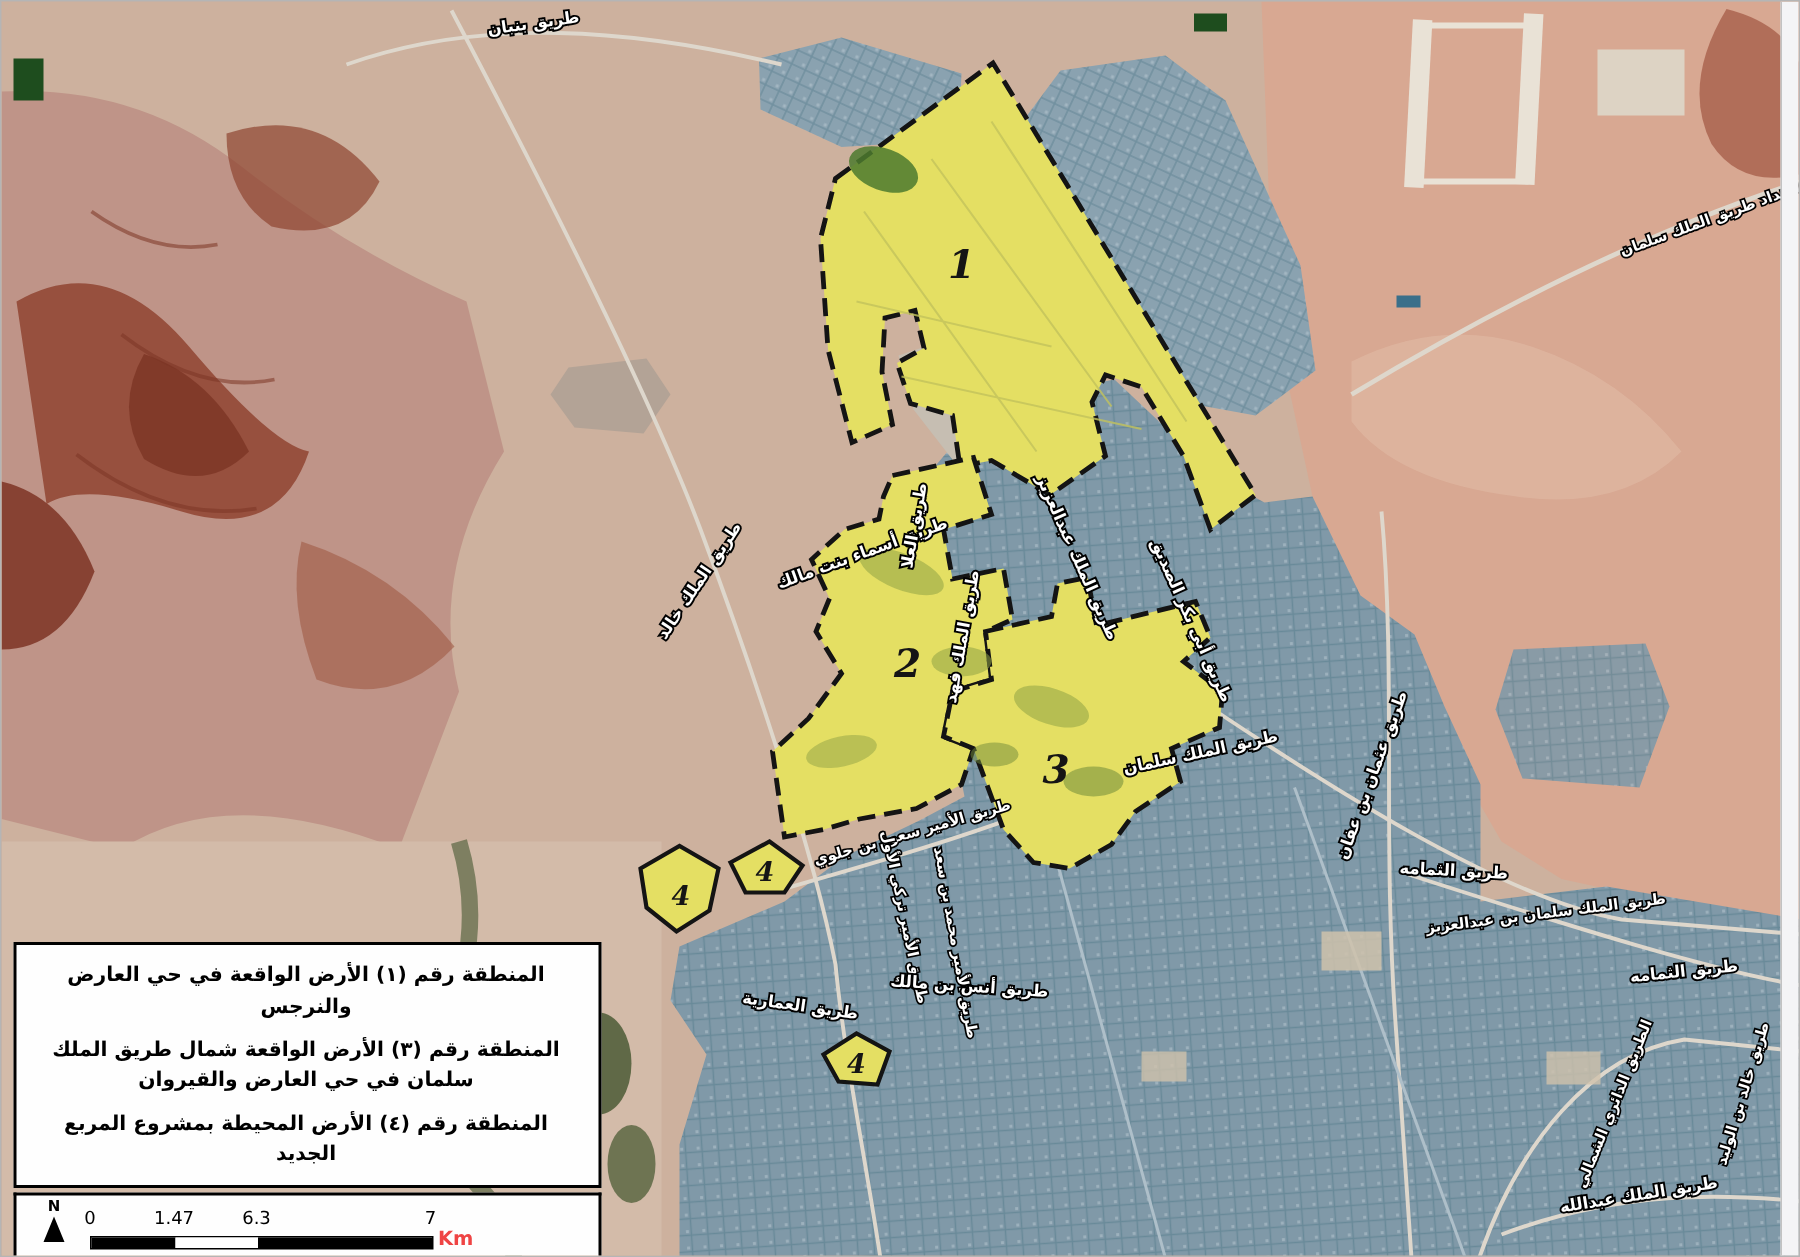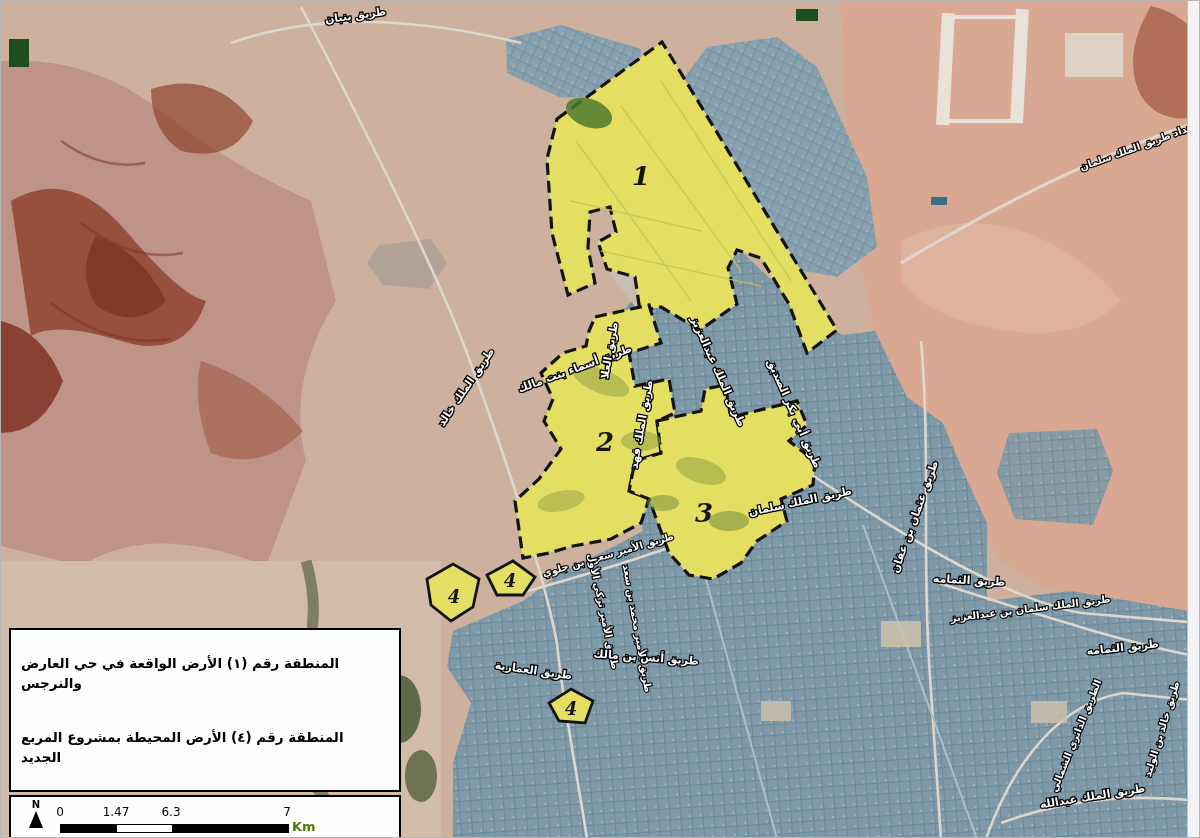--- a/index.html
+++ b/index.html
@@ -12,40 +12,40 @@
   .right-strip{position:absolute;left:1186px;top:0;width:14px;height:838px;
     background:#f4f4f6;border-left:1px solid #c2c2c2;}
   
   .legend{
     position:absolute;left:8px;top:627px;width:392px;height:164px;
     background:#fefefe;border:2px solid #000;box-sizing:border-box;
     direction:rtl;display:flex;flex-direction:column;justify-content:space-around;
     padding:6px 12px 6px 10px;
   }
   .legend-item{
-    font-weight:bold;font-size:13.5px;color:#000;text-align:left;line-height:1.5;
+    font-weight:bold;font-size:13.5px;color:#000;text-align:center;line-height:1.5;
   }
   
   .scalebox{
     position:absolute;left:8px;top:794px;width:392px;height:44px;
     background:#fefefe;border:2px solid #000;border-bottom:none;box-sizing:border-box;
   }
   .north{position:absolute;left:14px;top:3px;width:22px;text-align:center;}
   .north .n{display:block;font-size:10px;font-weight:bold;color:#000;line-height:10px;}
   .north .tri{width:0;height:0;margin:1px auto 0;
     border-left:7px solid transparent;border-right:7px solid transparent;
     border-bottom:17px solid #000;}
   .sbar{position:absolute;left:49px;top:27px;width:227px;height:7px;
     border:1px solid #000;display:flex;box-sizing:content-box;background:#fff;}
   .sbar .seg{height:100%;}
   .sbar .b{background:#000;}
   .sbar .w{background:#fff;}
   .tick{position:absolute;top:8px;transform:translateX(-50%);
     font-size:12px;color:#000;}
-  .kmunit{position:absolute;left:281px;top:22px;font-size:13px;font-weight:bold;color:#4d7c0f;}
+  .kmunit{position:absolute;left:281px;top:22px;font-size:13px;font-weight:bold;color:#ef4444;}
   
   .roadlbl{
     font-family:"DejaVu Sans","Liberation Sans",sans-serif;
     font-size:11px;font-weight:bold;fill:#ffffff;
     stroke:#000000;stroke-width:2.6px;paint-order:stroke;
     text-anchor:middle;direction:rtl;
   }
   .roadlbl.small{font-size:10px;stroke-width:2.3px;}
   .zonenum{
     font-family:"DejaVu Serif","Liberation Serif",serif;
@@ -179,20 +179,21 @@
       <text class="roadlbl" transform="translate(645,660) rotate(4)">طريق أنس بن مالك</text>
       <text class="roadlbl" transform="translate(532,673) rotate(8)">طريق العمارية</text>
       <text class="roadlbl small" transform="translate(1078,736) rotate(-68)">الطريق الدائري الشمالي</text>
       <text class="roadlbl" transform="translate(1092,799) rotate(-9)">طريق الملك عبدالله</text>
       <text class="roadlbl small" transform="translate(1164,729) rotate(-73)">طريق خالد بن الوليد</text>
     </g>
   </svg>
 
   <div class="legend">
     <div class="legend-item">المنطقة رقم (١) الأرض الواقعة في حي العارض والنرجس</div>
+    <div class="legend-item">المنطقة رقم (٣) الأرض الواقعة شمال طريق الملك سلمان في حي العارض والقيروان</div>
     <div class="legend-item">المنطقة رقم (٤) الأرض المحيطة بمشروع المربع الجديد</div>
   </div>
 
   <div class="scalebox">
     <div class="north">
       <span class="n">N</span>
       <div class="tri"></div>
     </div>
     <span class="tick" style="left:49px">0</span>
     <span class="tick" style="left:105px">1.47</span>

